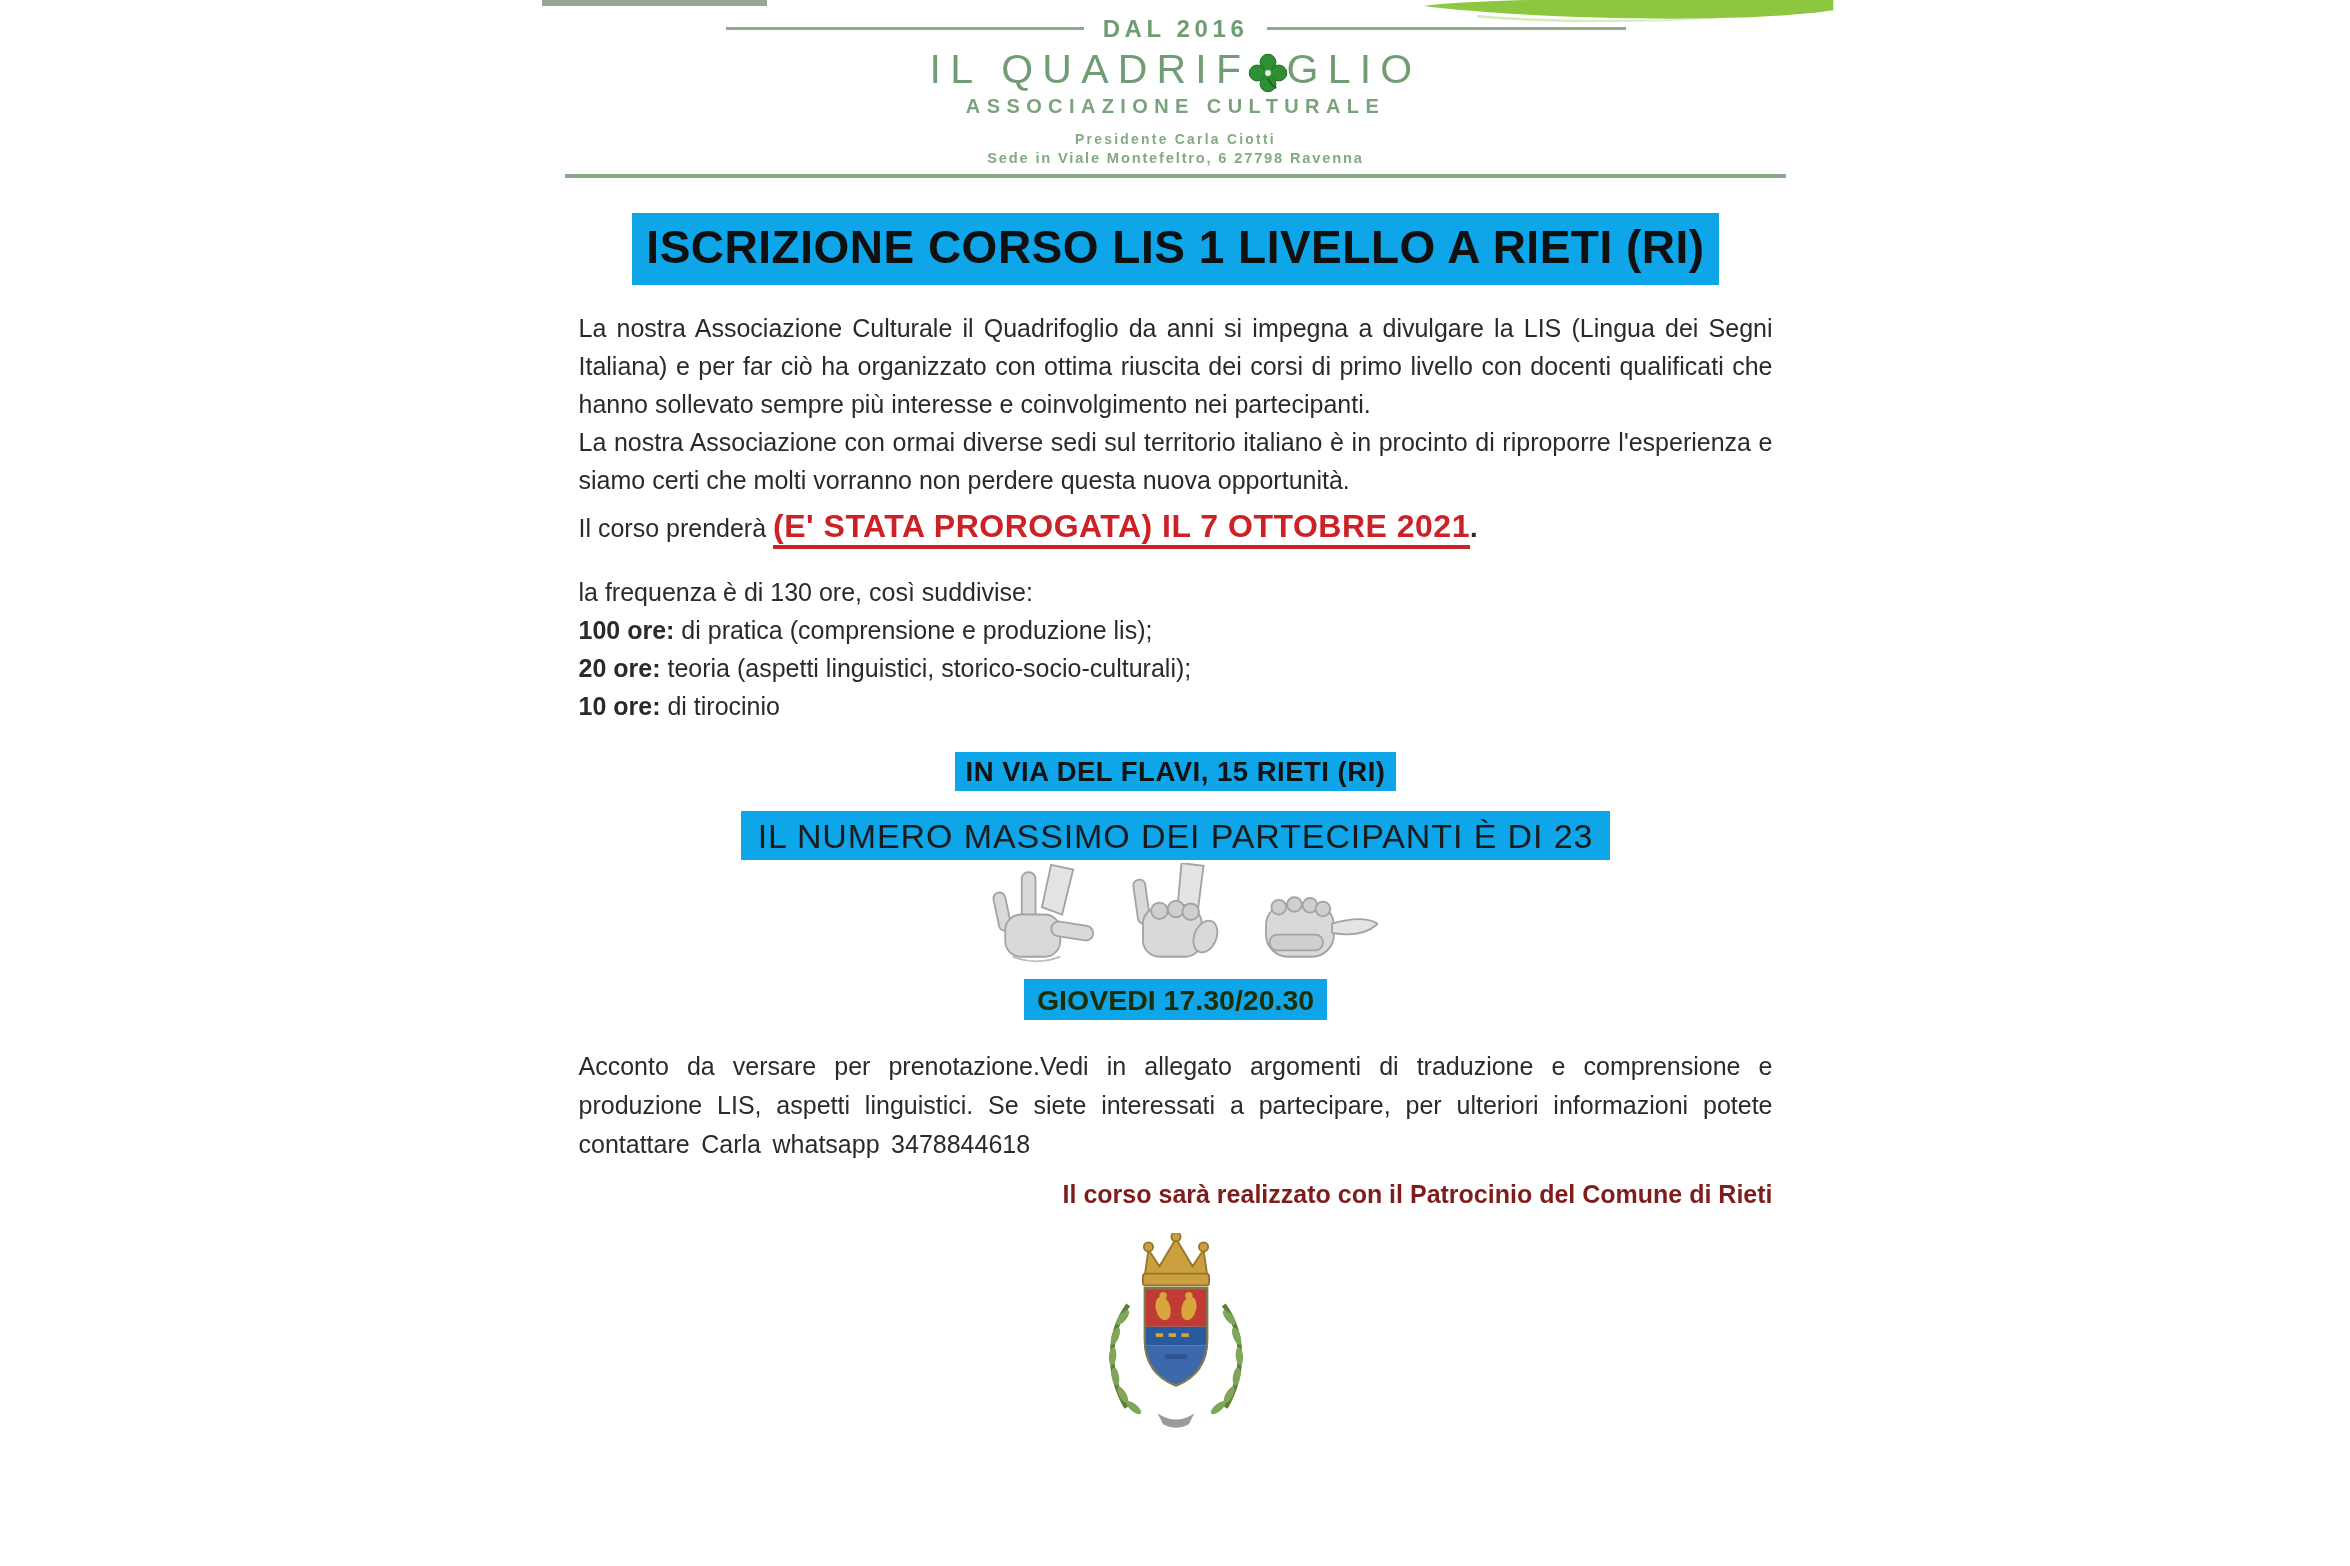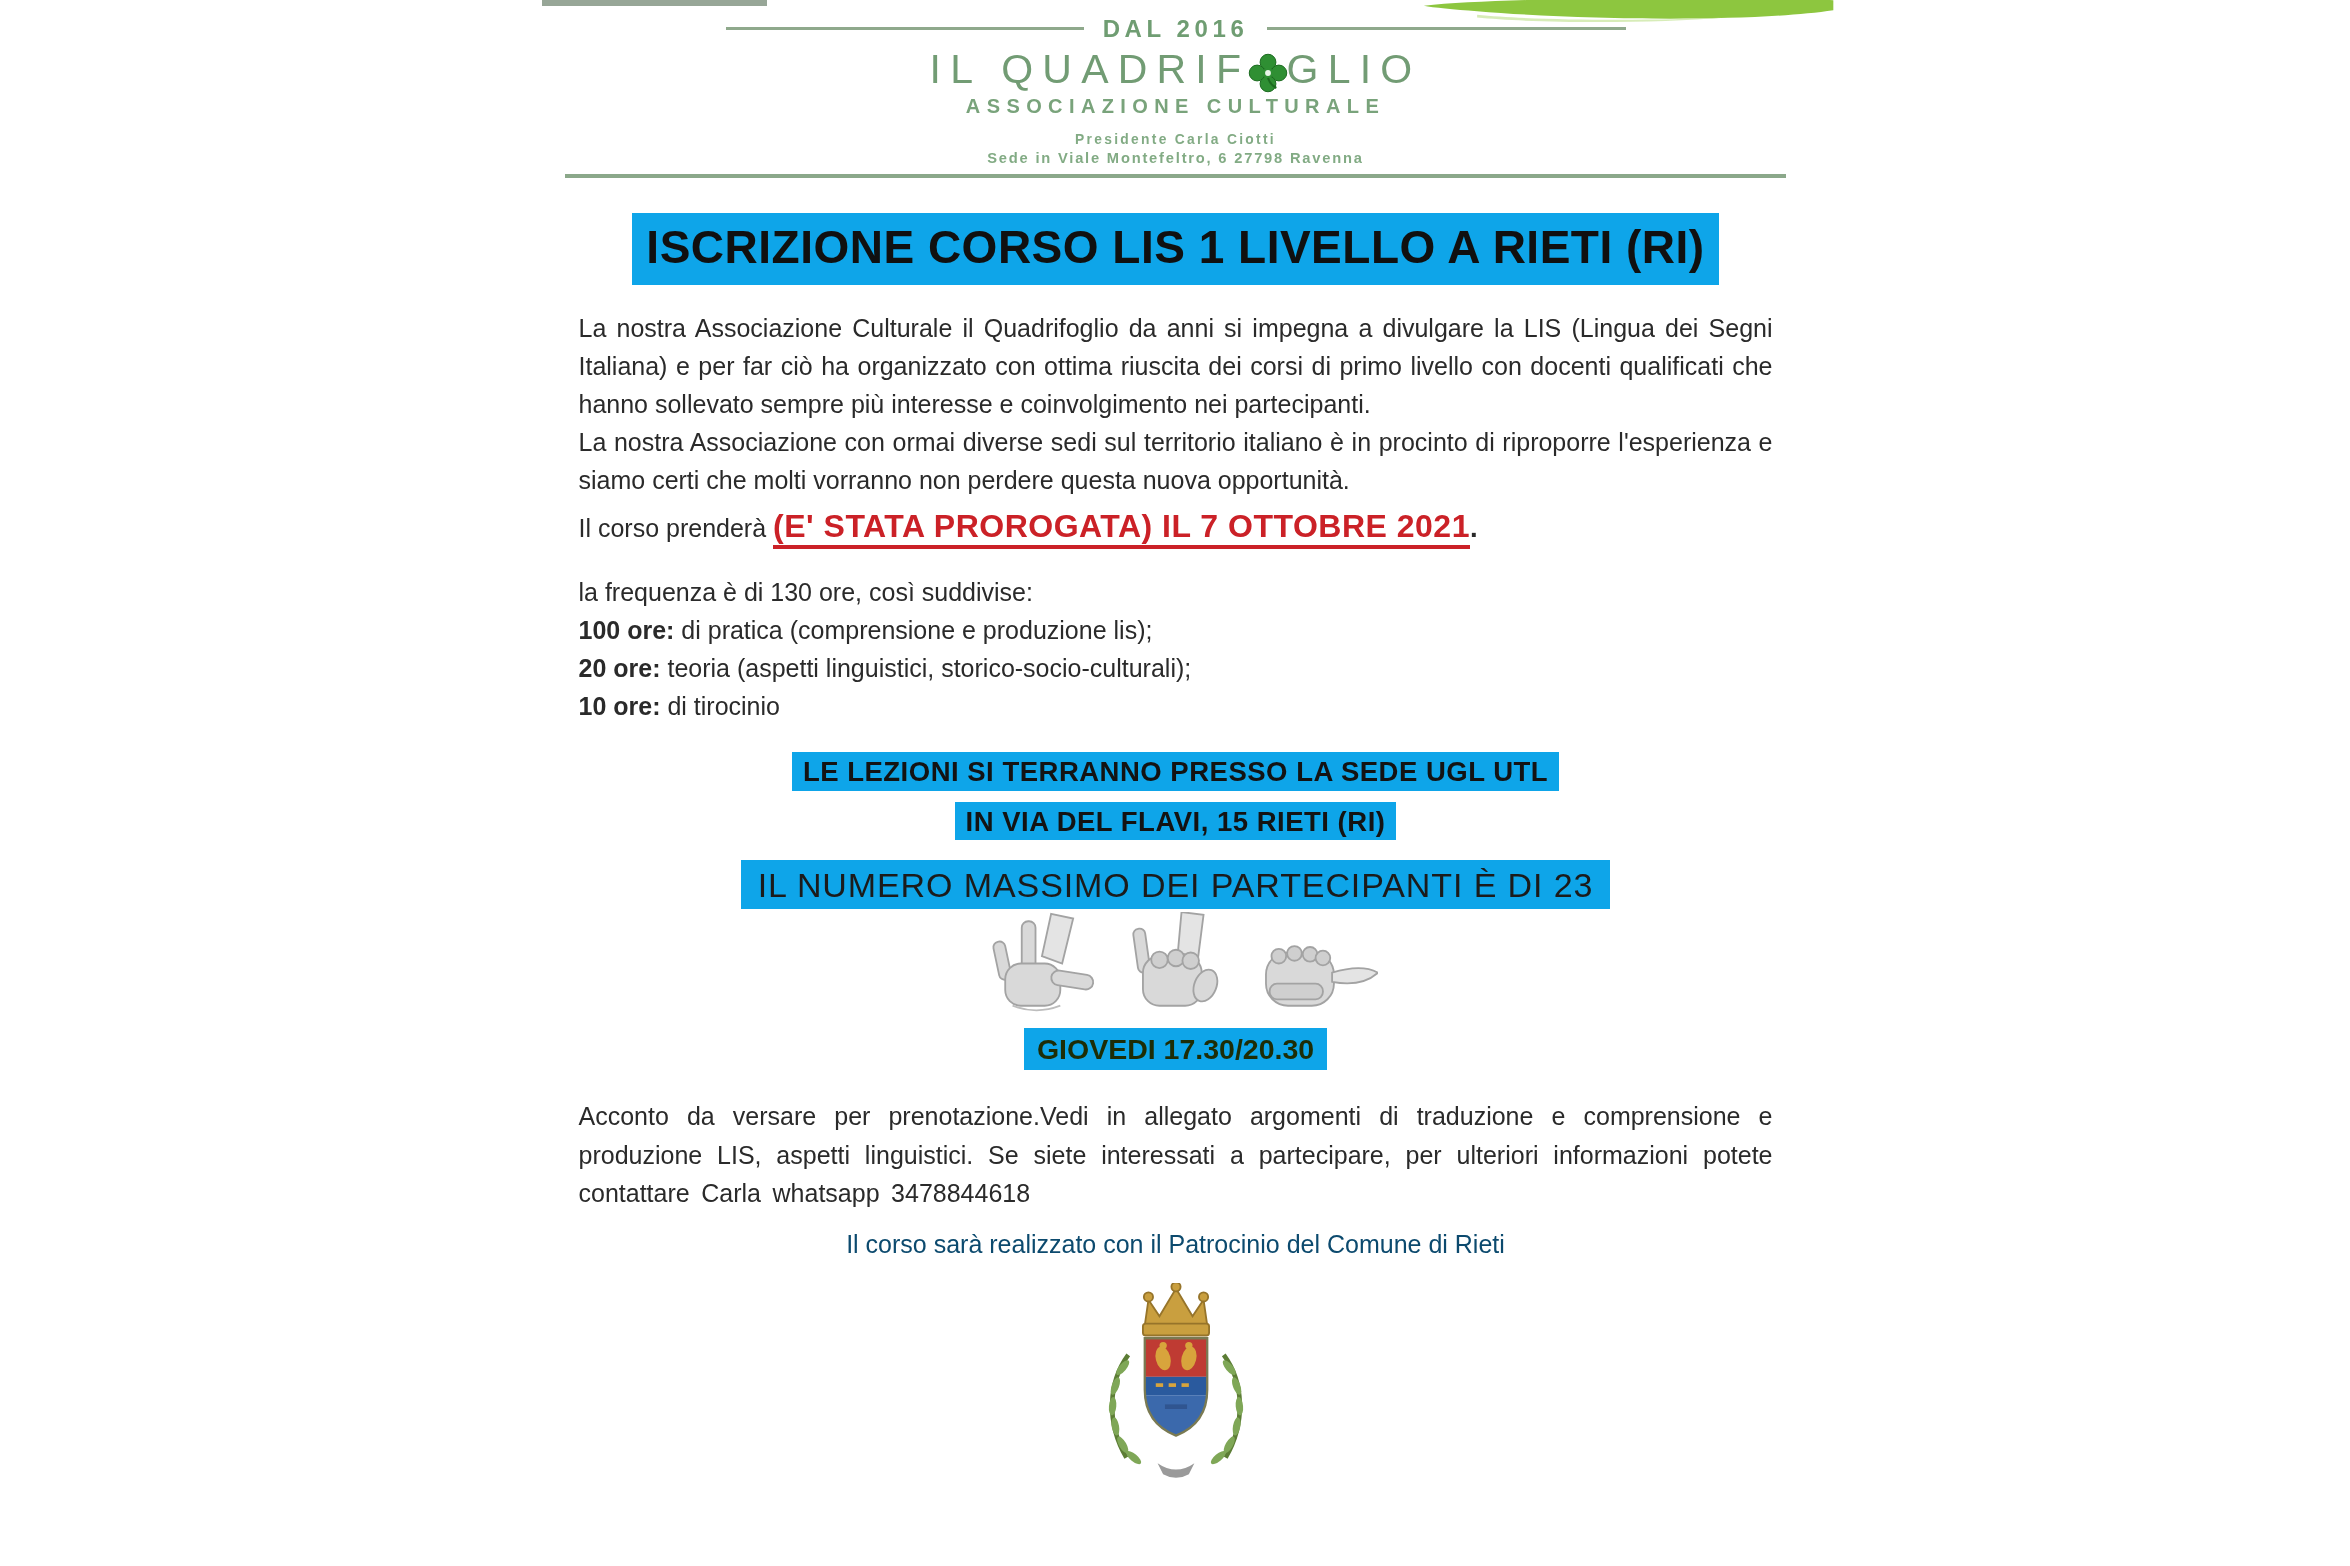--- a/index.html
+++ b/index.html
@@ -52,21 +52,21 @@
   .participants .hl { font-size:34px; padding:5.5px 16.5px; letter-spacing:0.9px; color:#1b1b1b; }
 
   .hands { margin-top:7.3px; text-align:center; }
 
   .schedule { margin-top:3.7px; text-align:center; }
   .schedule .hl { font-weight:bold; font-size:28.5px; padding:4.6px 13px; color:#1d2d06; }
 
   .deposit { margin-top:31px; font-size:25px; line-height:1.55; text-align:justify;
              word-spacing:4.6px; color:#2a2a2a; }
 
-  .patronage { margin-top:16.5px; text-align:center; font-weight:normal; font-size:25px; color:#0c4a6e; }
+  .patronage { margin-top:16.5px; text-align:right; font-weight:bold; font-size:25px; color:#7f1d1d; }
 
   
   .footer-logo { margin-top:24px; display:flex; justify-content:center; align-items:center; gap:26px; }
   .logo-text { font-family:"Liberation Serif", serif; font-variant:small-caps;
                color:#737373; line-height:1.02; text-align:left; }
   .logo-line1 { font-size:52px; letter-spacing:10px; }
   .logo-line2 { font-size:52px; letter-spacing:4.6px; }
 </style>
 </head>
 <body>
@@ -124,21 +124,20 @@
     </div>
 
     <div class="hours">
       <div>la frequenza è di 130 ore, così suddivise:</div>
       <div><b>100 ore:</b><span> di pratica (comprensione e produzione lis);</span></div>
       <div><b>20 ore:</b><span> teoria (aspetti linguistici, storico-socio-culturali);</span></div>
       <div><b>10 ore:</b><span> di tirocinio</span></div>
     </div>
 
     <div class="venue">
-      <div><span class="hl">LE LEZIONI SI TERRANNO PRESSO LA SEDE UGL UTL</span></div>
       <div><span class="hl">IN VIA DEL FLAVI, 15  RIETI (RI)</span></div>
     </div>
 
     <div class="participants">
       <span class="hl">IL NUMERO MASSIMO DEI PARTECIPANTI È DI 23</span>
     </div>
 
     <div class="hands">
       <svg width="404" height="114" viewBox="0 0 440 124">
         <g fill="#d9d9d9" stroke="#a3a3a3" stroke-width="2" transform="translate(8,2)">

